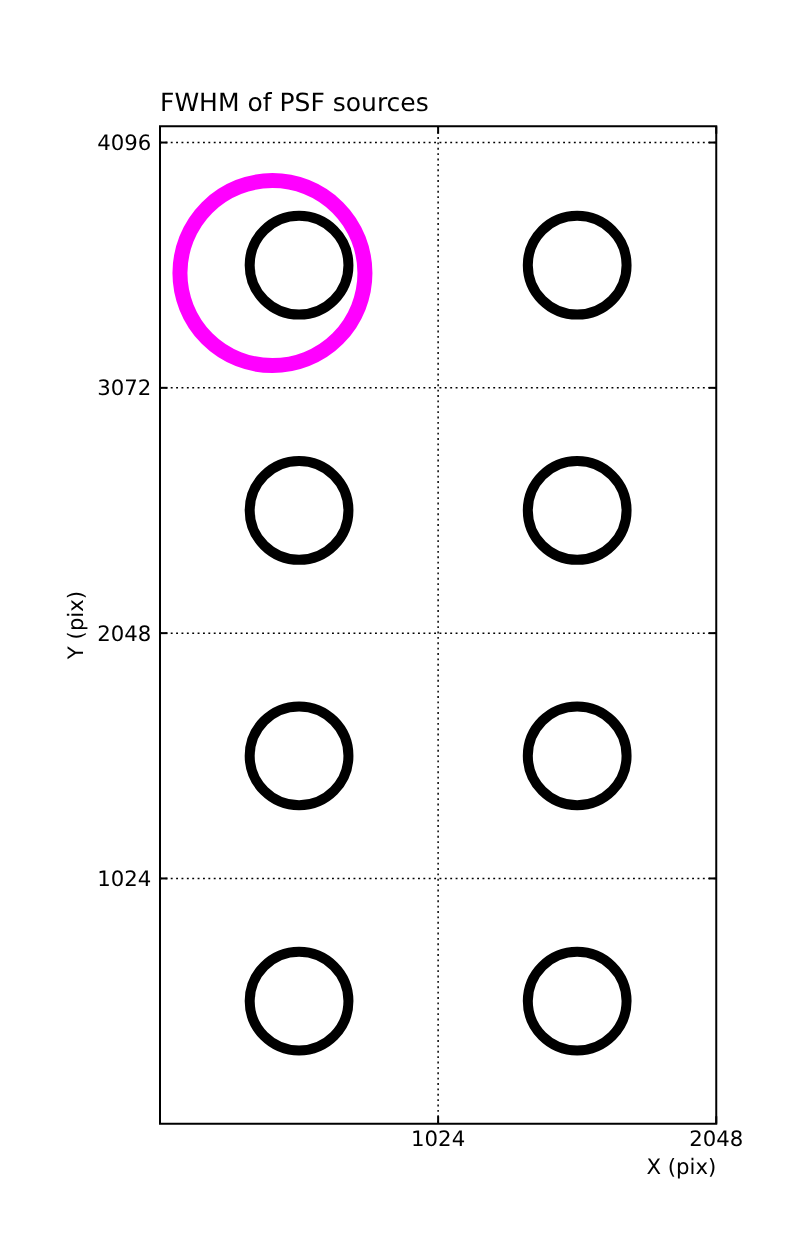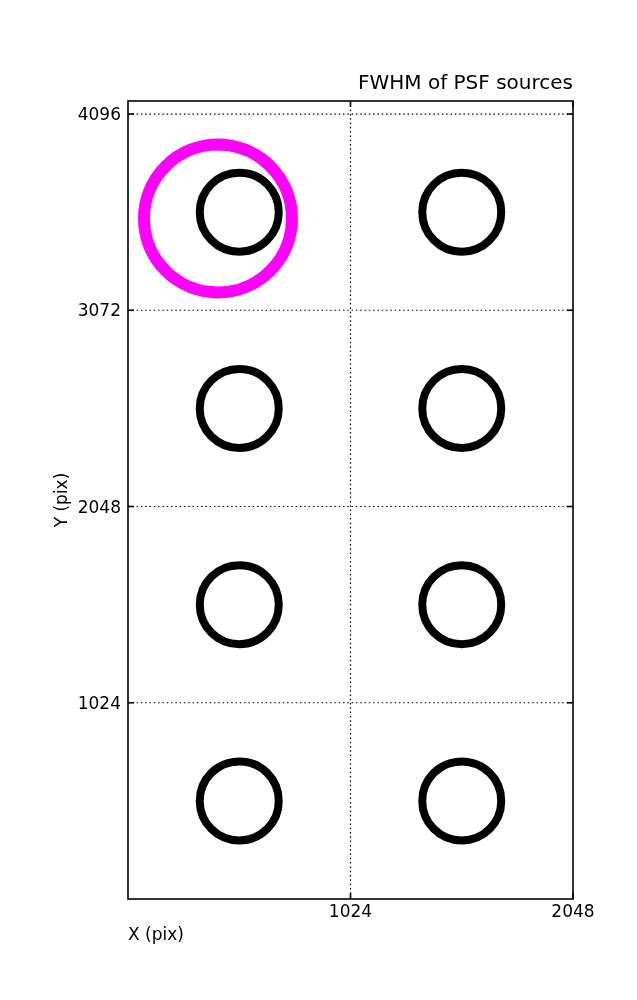--- a/index.html
+++ b/index.html
@@ -19,31 +19,31 @@
   .figure svg {
     position: absolute;
     left: 0;
     top: 0;
   }
   .chart-title {
     position: absolute;
     left: 128px;
     top: 71px;
     width: 445px;
-    text-align: right;
+    text-align: left;
     font-size: 20px;
     line-height: 22px;
     white-space: nowrap;
   }
   .xlabel {
     position: absolute;
     left: 128px;
     top: 924px;
     width: 445px;
-    text-align: left;
+    text-align: right;
     font-size: 17px;
     white-space: nowrap;
   }
   .ylabel {
     position: absolute;
     left: 61px;
     top: 500px;
     font-size: 17px;
     white-space: nowrap;
     transform: translate(-50%, -50%) rotate(-90deg);

